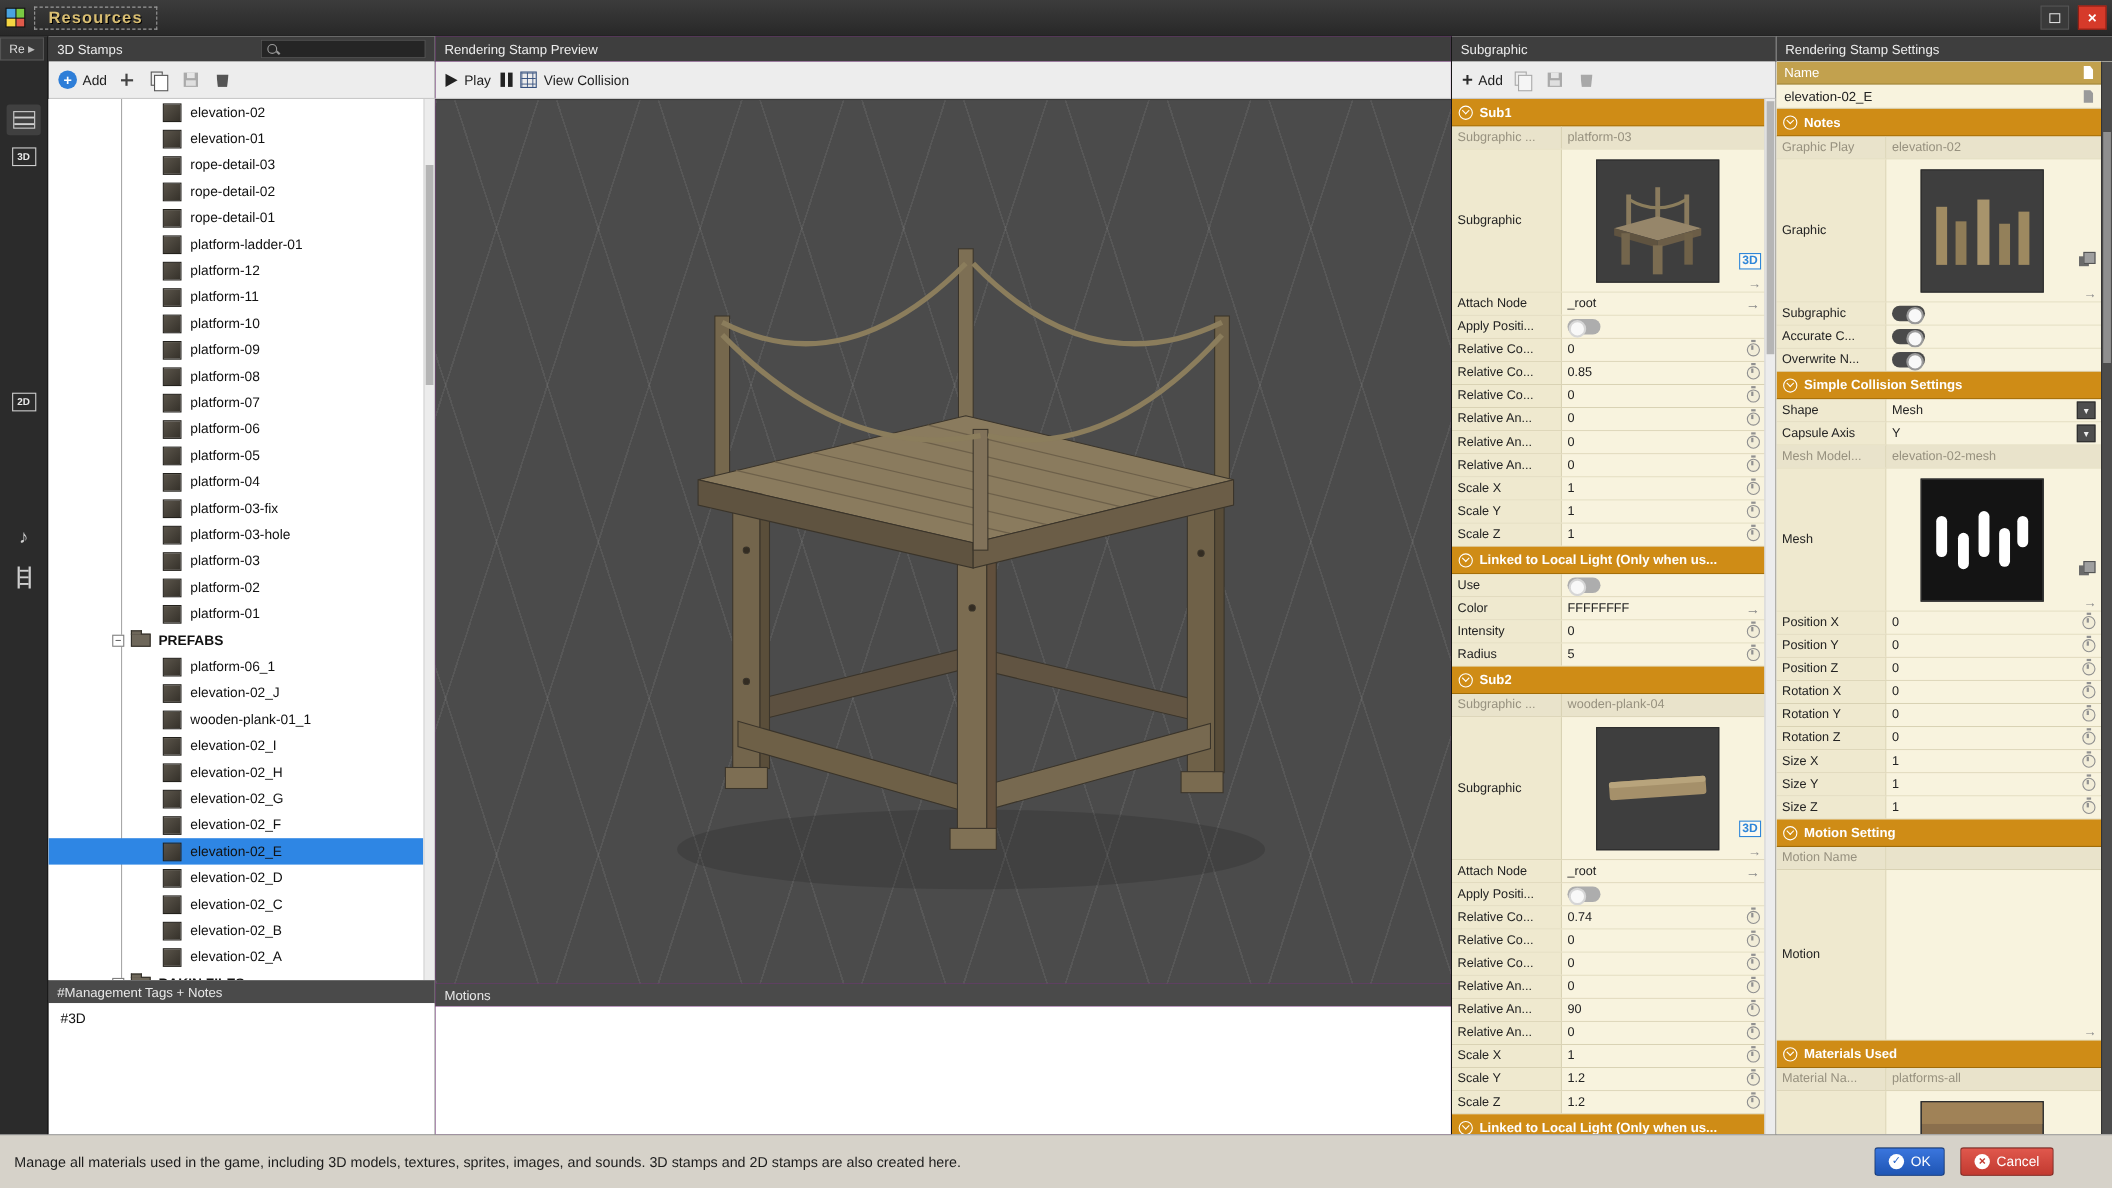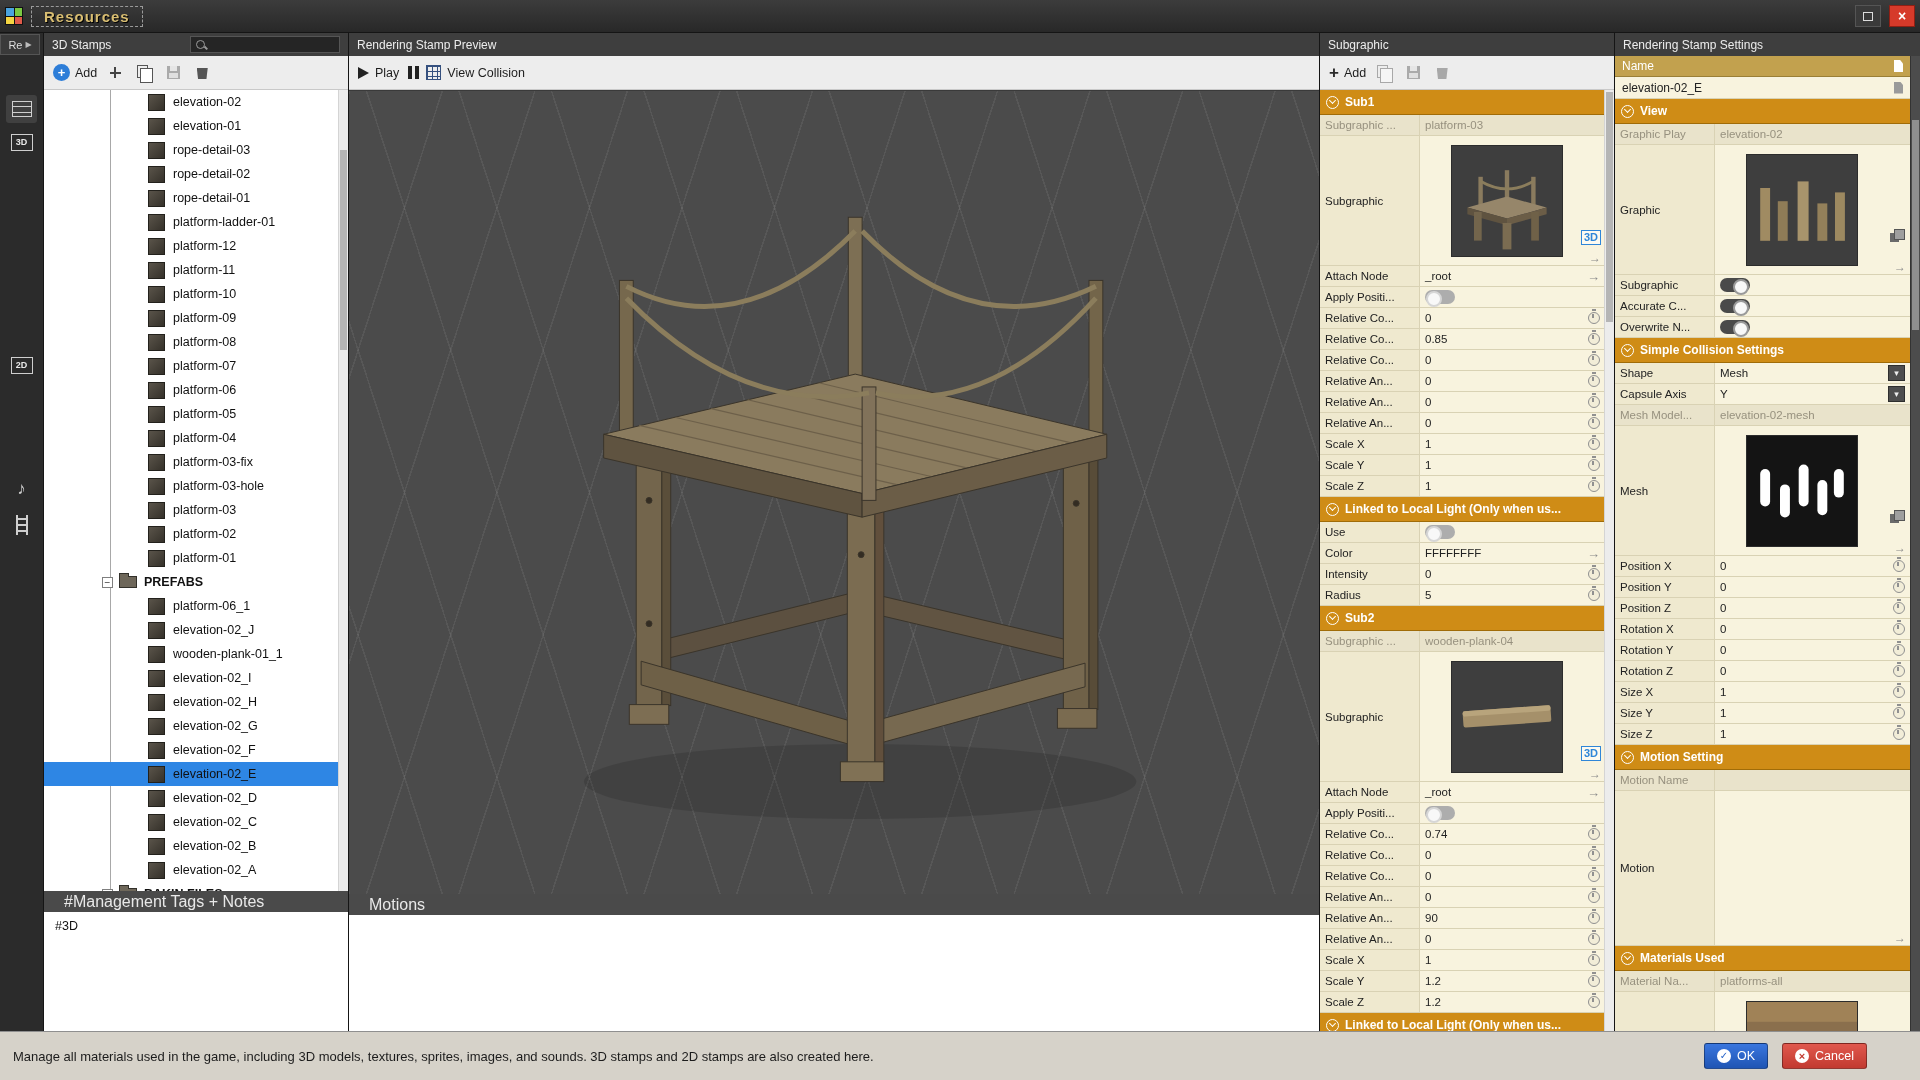--- a/index.html
+++ b/index.html
@@ -55,42 +55,42 @@
   .ic-plusbox::after{content:'';position:absolute;top:5.5px;left:1px;width:11px;height:2px;background:#444;}
   .ic-copy{position:relative;width:11px;height:13px;border:1.5px solid #555;background:#eee;margin-right:3px;margin-bottom:3px;}
   .ic-copy::after{content:'';position:absolute;left:2px;top:2px;width:11px;height:13px;border:1.5px solid #555;background:#fff;}
   .ic-save{width:13px;height:13px;background:#5a5a5a;position:relative;}
   .ic-save::before{content:'';position:absolute;top:0;left:3px;width:7px;height:5px;background:#dedede;}
   .ic-save::after{content:'';position:absolute;bottom:1px;left:2px;width:9px;height:5px;background:#cfcfcf;}
   .ic-trash{position:relative;width:11px;height:13px;background:#555;clip-path:polygon(0 15%,100% 15%,88% 100%,12% 100%);}
   .ic-trash::before{content:'';position:absolute;top:-3px;left:2px;right:2px;height:2px;background:#555;}
 
   
-  .left-panel{width:305px;flex:none;}
+  .left-panel{width:352px;flex:none;}
   .search{margin-left:auto;width:150px;height:17px;background:#252525;border:1px solid #555;display:flex;align-items:center;gap:4px;padding:0 4px;}
   .mag{width:12px;height:12px;position:relative;flex:none;}
   .mag::before{content:'';position:absolute;left:1px;top:1px;width:7px;height:7px;border:1.5px solid #9a9a9a;border-radius:50%;}
   .mag::after{content:'';position:absolute;left:8.5px;top:8.5px;width:4px;height:1.5px;background:#9a9a9a;transform:rotate(45deg);}
   .search-input{flex:1;background:transparent;border:none;outline:none;color:#ddd;font-size:11px;min-width:0;}
   .tree{flex:1;min-height:0;position:relative;background:#fff;overflow:hidden;}
   .tree-inner{position:absolute;inset:0 10px 0 0;overflow:hidden;}
   .tree-inner::before{content:'';position:absolute;left:66px;top:0;height:100%;border-left:1px solid #a8a8a8;}
   .tree-row{height:24px;display:flex;align-items:center;font-size:12.5px;color:#111;position:relative;white-space:nowrap;}
   .tree-row.item{padding-left:104px;}
   .tree-row.folder{padding-left:58px;font-weight:bold;}
   .tree-row.selected{background:#2e86e4;}
   .t-icon{width:17px;height:17px;background:linear-gradient(135deg,#5a544a,#35312a);border:1px solid #23211c;margin-right:8px;flex:none;}
   .expander{width:11px;height:11px;border:1px solid #7f7f7f;background:#fff;font-size:10px;line-height:9px;text-align:center;color:#333;margin-right:6px;flex:none;font-weight:normal;}
   .f-icon{width:18px;height:12px;background:#6e675a;border:1px solid #32302a;position:relative;margin-right:7px;flex:none;}
   .f-icon::before{content:'';position:absolute;top:-4px;left:-1px;width:8px;height:3px;background:#6e675a;border:1px solid #32302a;border-bottom:none;}
   .sb-track{position:absolute;right:0;top:0;bottom:0;width:10px;background:#ececec;border-left:1px solid #d4d4d4;}
   .sb-thumb{position:absolute;left:1px;right:1px;background:#b5b5b5;}
   .sb-track.dark{background:#4c4c4c;border-left:1px solid #333;}
   .sb-track.dark .sb-thumb{background:#8f8f8f;}
-  .tags-header,.motions-header{height:21px;flex:none;background:#4a4a4a;color:#e8e8e8;font-size:16px;display:flex;align-items:center;padding:0 20px;}
+  .tags-header,.motions-header{height:21px;flex:none;background:#4a4a4a;color:#e8e8e8;font-size:12px;display:flex;align-items:center;padding:0 8px;}
   .tags-body{height:119px;flex:none;background:#fff;font-size:12.5px;color:#111;padding:7px 11px;}
 
   
   .preview-panel{flex:1;display:flex;flex-direction:column;min-width:0;background:#a21caf;border-right:1px solid #151515;}
   .play-btn,.vc-btn{display:flex;align-items:center;gap:6px;font-size:12.5px;color:#1d1d1d;}
   .tri{width:0;height:0;border-left:11px solid #222;border-top:6.5px solid transparent;border-bottom:6.5px solid transparent;}
   .pause-btn{margin-left:2px;}
   .pause-ic{display:block;width:11px;height:13px;background:linear-gradient(90deg,#222 0 4px,transparent 4px 7px,#222 7px 11px);}
   .vc-btn{}
   .grid-ic{width:15px;height:15px;border:1px solid #35507e;background-image:linear-gradient(#35507e 1px,transparent 1px),linear-gradient(90deg,#35507e 1px,transparent 1px);background-size:5px 5px;}
@@ -719,21 +719,21 @@
             <span>Name</span>
             <span class="page-ic"></span>
           </div>
           <div class="name-val">
             <span>elevation-02_E</span>
             <span class="page-ic gray"></span>
           </div>
           <div id="set-sections">
               <div class="sec-h">
                 <span class="chev"></span>
-                <span class="sec-t">View</span>
+                <span class="sec-t">Notes</span>
               </div>
               <div class="prow gray">
                 <div class="plabel">Graphic Play</div>
                 <div class="pvalue">
                   <span>elevation-02</span>
                 </div>
               </div>
               <div class="prow tall">
                 <div class="plabel">Graphic</div>
                 <div class="pvalue">

